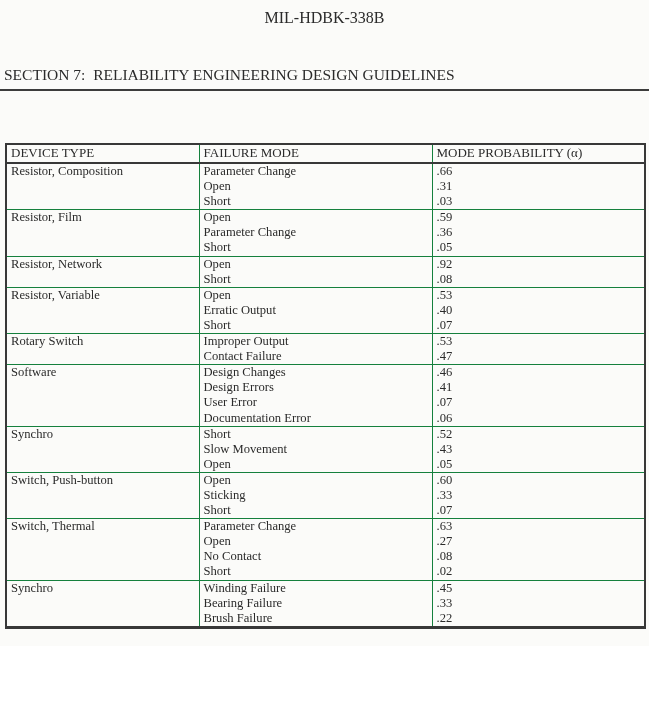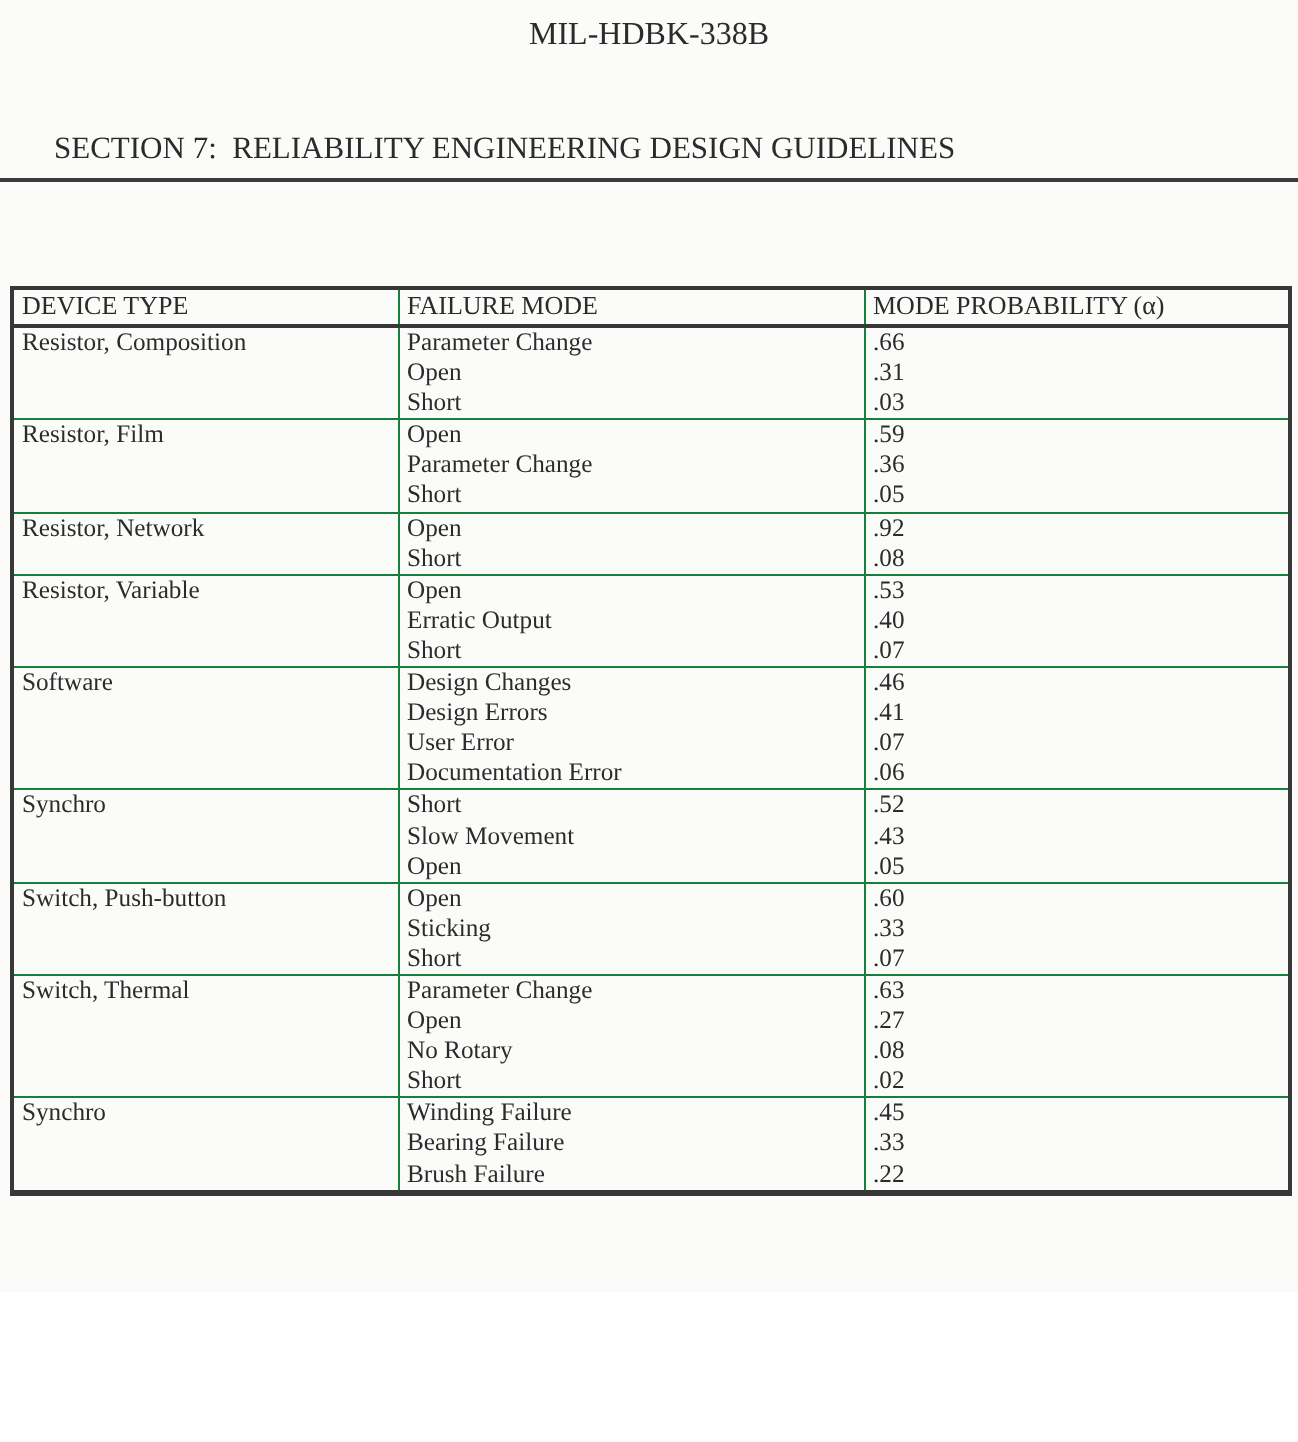--- a/index.html
+++ b/index.html
@@ -20,21 +20,20 @@
     text-align: center;
     font-size: 16px;
     white-space: pre;
   }
   .section-heading {
     position: absolute;
     top: 66px;
     left: 4px;
     font-size: 15.5px;
     white-space: pre;
-    margin-left: 23px;
   }
   .section-rule {
     position: absolute;
     top: 89px;
     left: 0;
     width: 649px;
     height: 2px;
     background: #3c3c3c;
   }
   .table-title {
@@ -155,20 +154,31 @@
             <div class="cell-line">Erratic Output</div>
             <div class="cell-line">Short</div>
           </td>
           <td class="mode-probability-cell">
             <div class="cell-line">.53</div>
             <div class="cell-line">.40</div>
             <div class="cell-line">.07</div>
           </td>
         </tr>
         <tr>
+          <td>Rotary Switch</td>
+          <td>
+            <div class="cell-line">Improper Output</div>
+            <div class="cell-line">Contact Failure</div>
+          </td>
+          <td class="mode-probability-cell">
+            <div class="cell-line">.53</div>
+            <div class="cell-line">.47</div>
+          </td>
+        </tr>
+        <tr>
           <td>Software</td>
           <td>
             <div class="cell-line">Design Changes</div>
             <div class="cell-line">Design Errors</div>
             <div class="cell-line">User Error</div>
             <div class="cell-line">Documentation Error</div>
           </td>
           <td class="mode-probability-cell">
             <div class="cell-line">.46</div>
             <div class="cell-line">.41</div>
@@ -200,21 +210,21 @@
             <div class="cell-line">.60</div>
             <div class="cell-line">.33</div>
             <div class="cell-line">.07</div>
           </td>
         </tr>
         <tr>
           <td>Switch, Thermal</td>
           <td>
             <div class="cell-line">Parameter Change</div>
             <div class="cell-line">Open</div>
-            <div class="cell-line">No Rotary</div>
+            <div class="cell-line">No Contact</div>
             <div class="cell-line">Short</div>
           </td>
           <td class="mode-probability-cell">
             <div class="cell-line">.63</div>
             <div class="cell-line">.27</div>
             <div class="cell-line">.08</div>
             <div class="cell-line">.02</div>
           </td>
         </tr>
         <tr>

